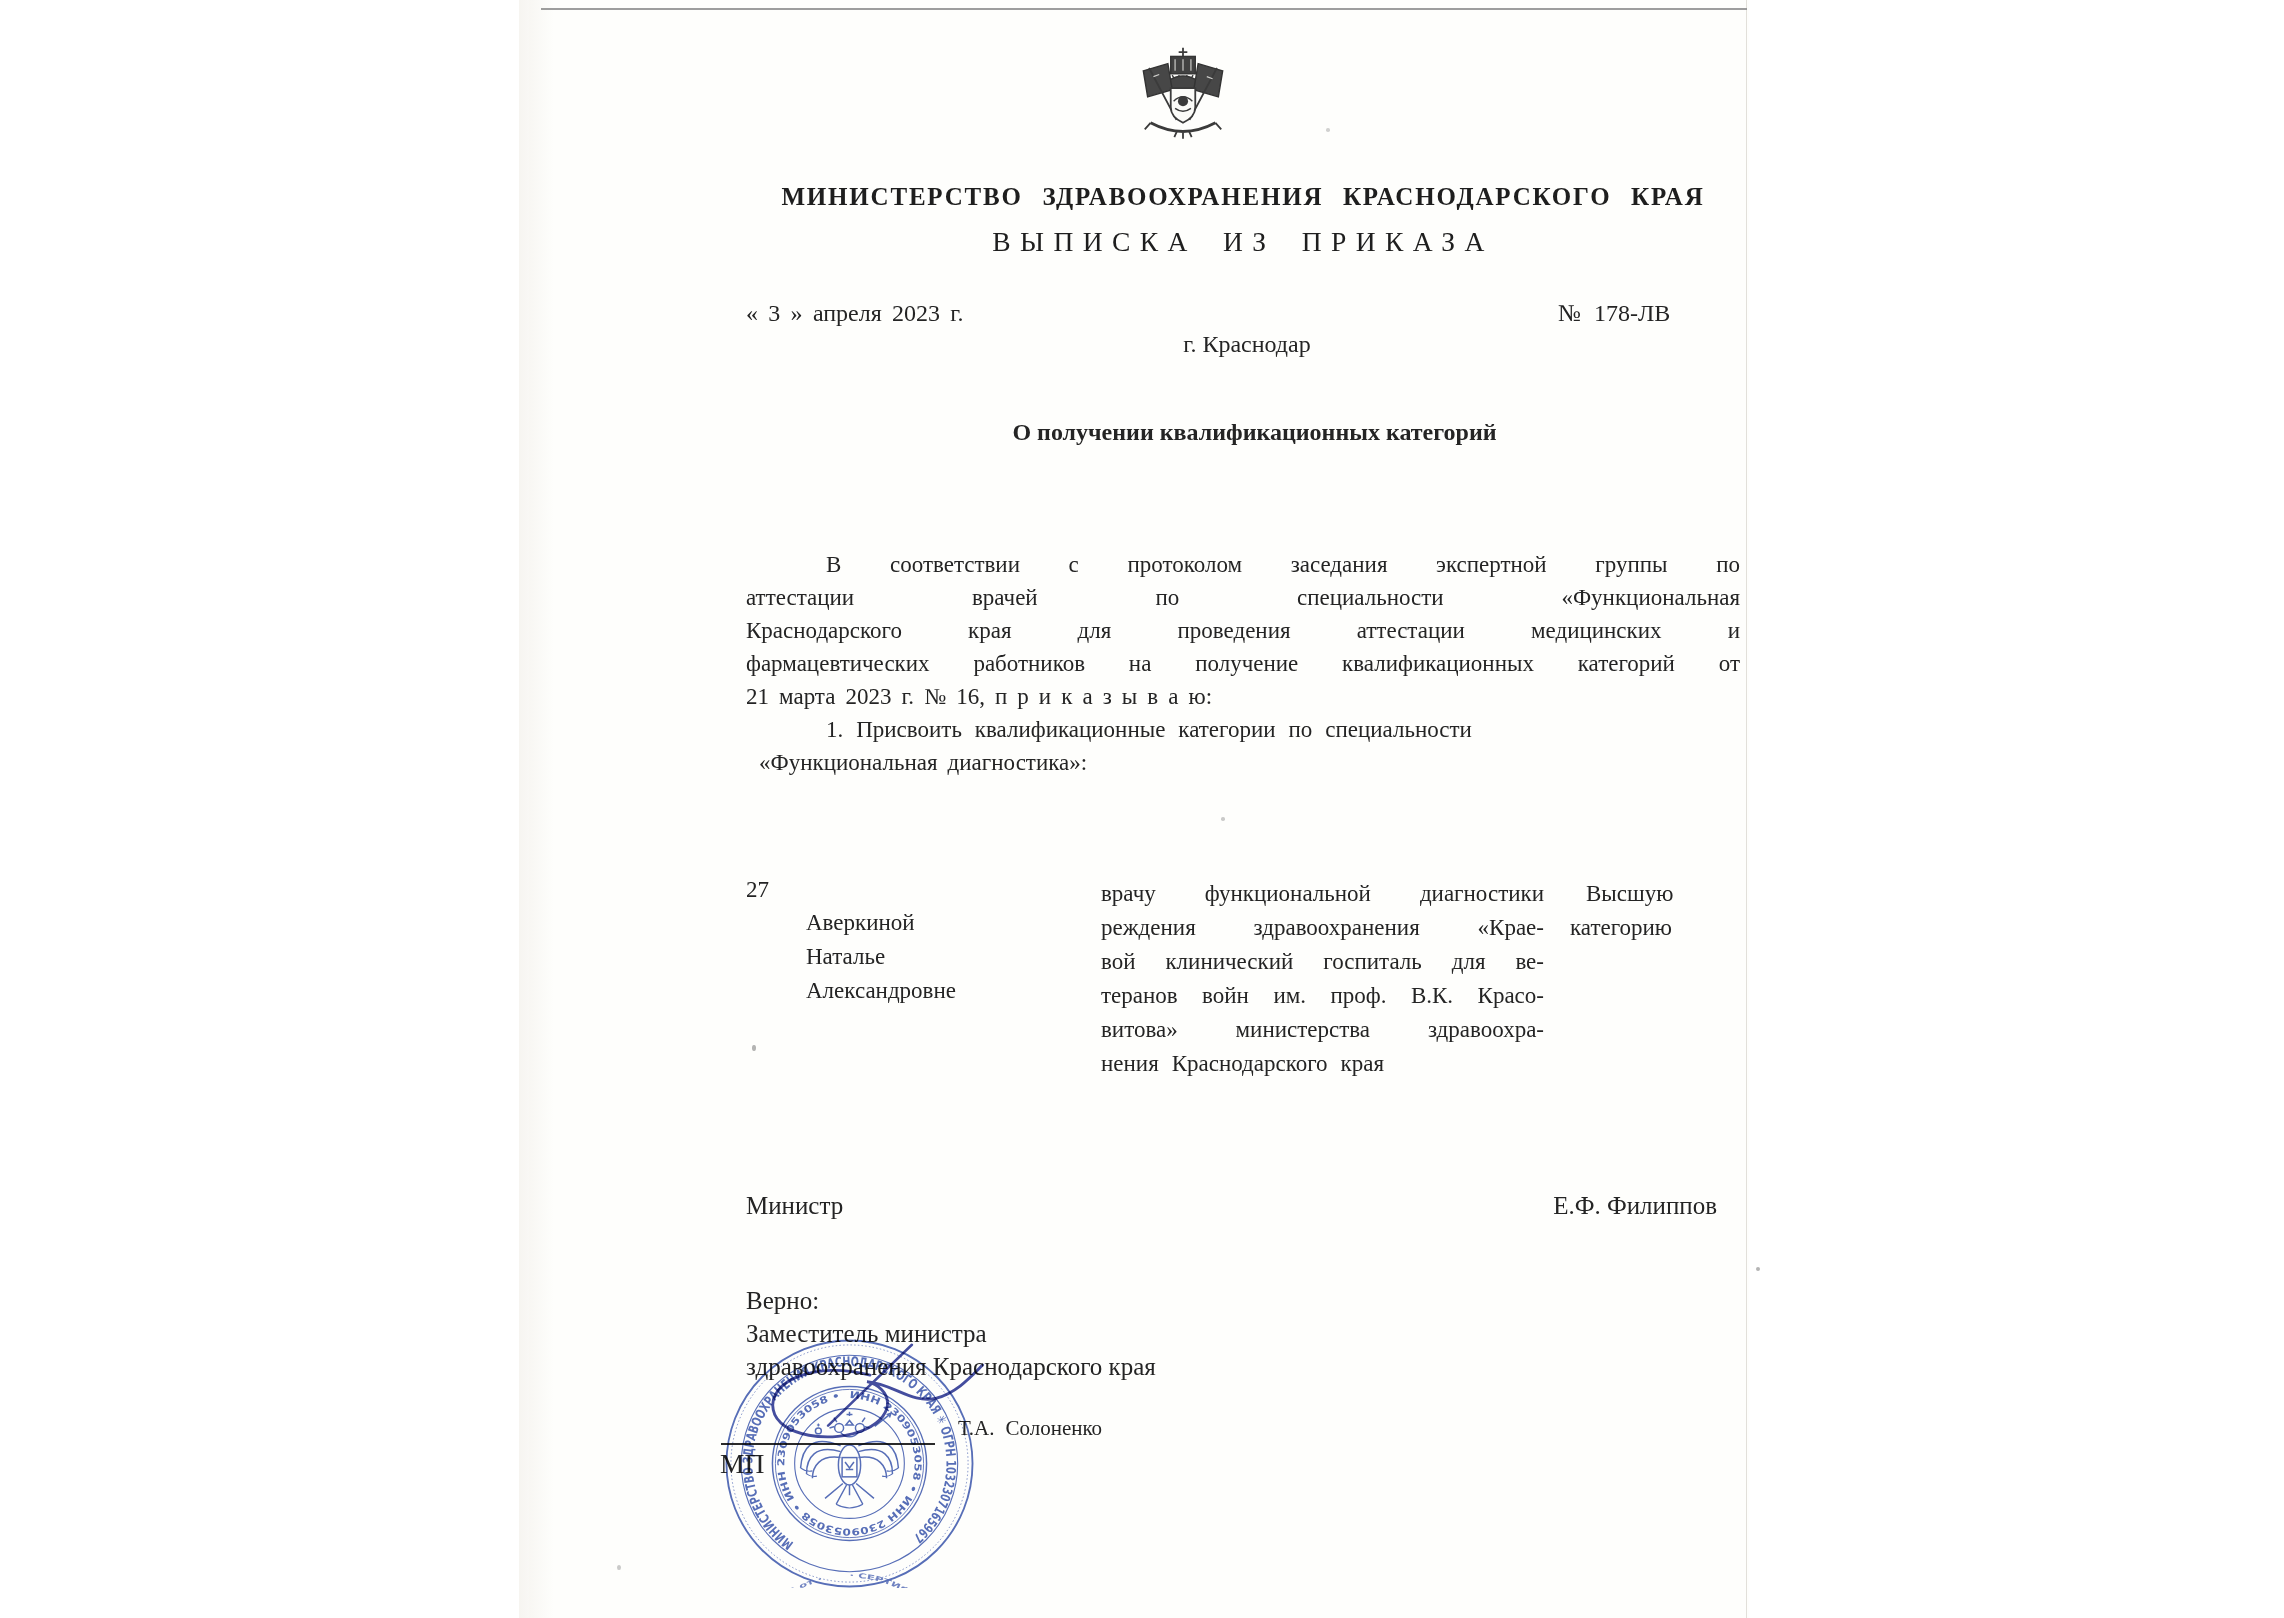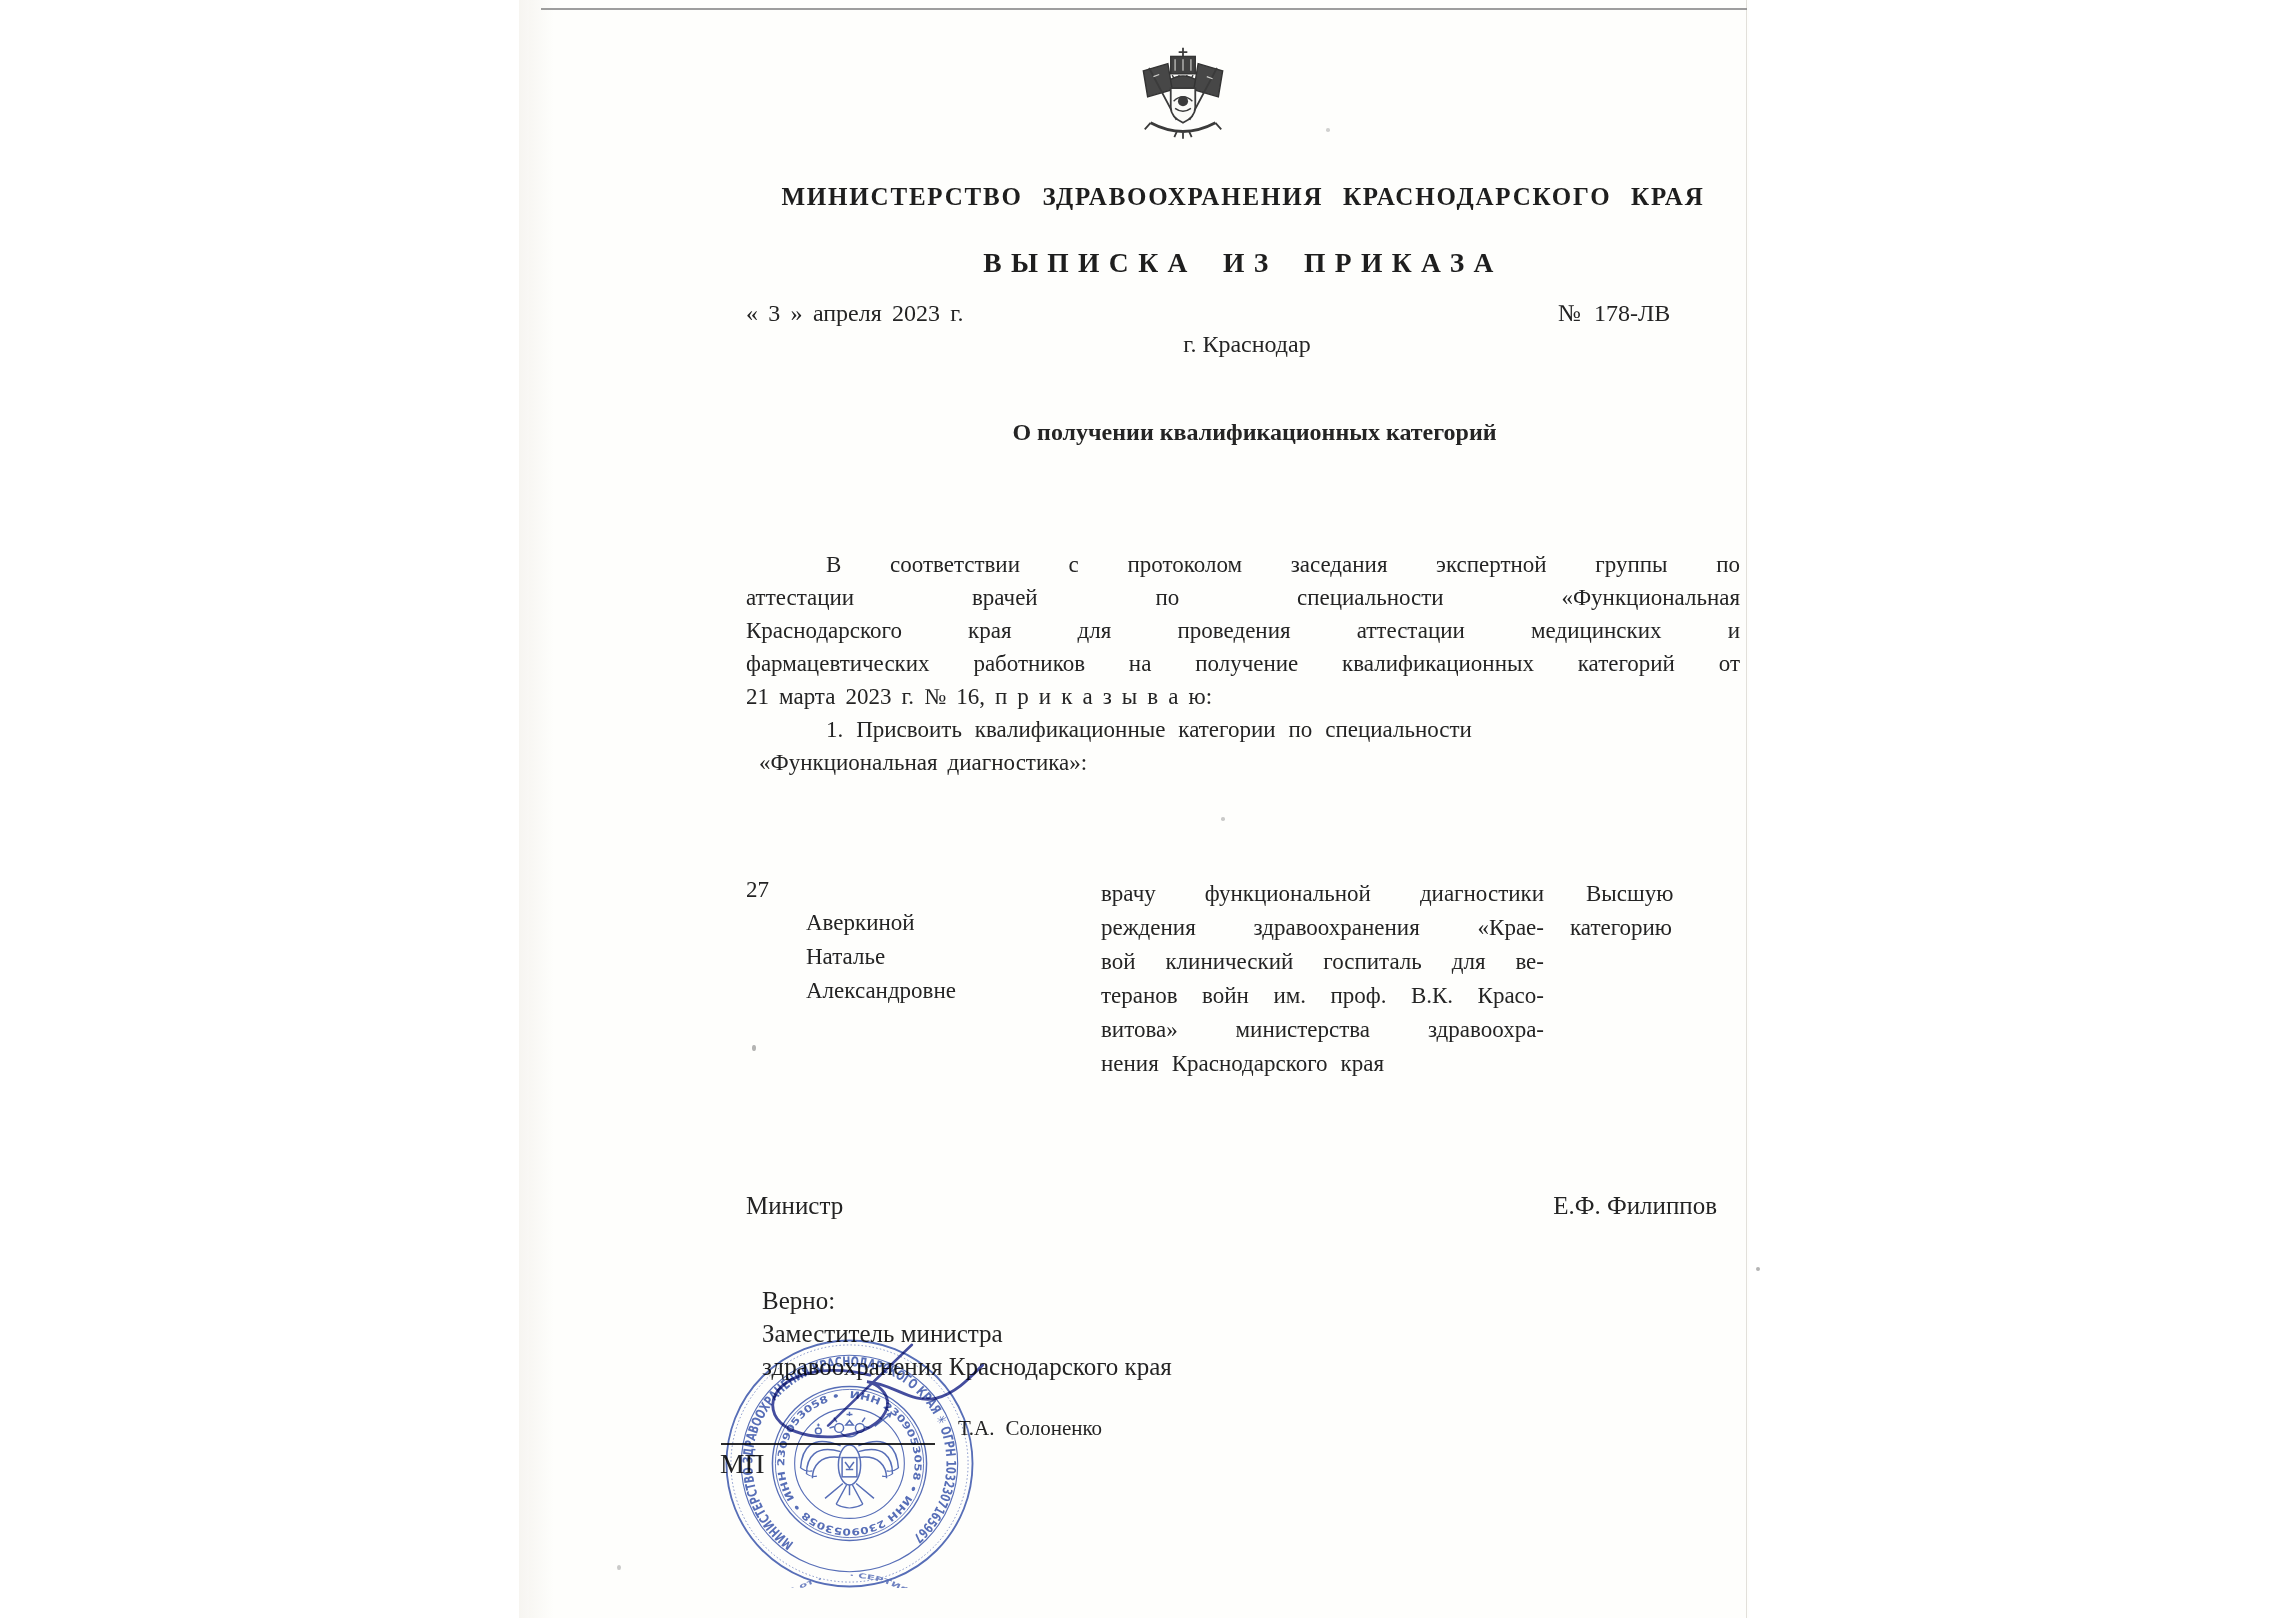--- a/index.html
+++ b/index.html
@@ -11,42 +11,42 @@
   .page{position:absolute;left:529px;top:0;width:1220px;height:1618px;background:#fefefc;}
   .page-left-band{position:absolute;left:519px;top:0;width:35px;height:1618px;
     background:linear-gradient(to right,#efece5,rgba(255,255,255,0));opacity:.55;}
   .page-right-edge{position:absolute;left:1746px;top:0;width:1.4px;height:1618px;background:#e2e0da;}
   .top-line{position:absolute;left:541px;top:8px;width:1206px;height:2.2px;background:#8c8c8c;opacity:.85;}
 
   .abs{position:absolute;}
   .center{text-align:center;}
   .ministry{left:746px;top:183px;width:994px;font-size:25px;font-weight:bold;
     letter-spacing:1.8px;word-spacing:11.6px;color:#1e1e1e;}
-  .doctype{left:746px;top:247px;width:994px;font-size:27.5px;font-weight:bold;
+  .doctype{left:746px;top:226px;width:994px;font-size:27.5px;font-weight:normal;
     letter-spacing:9.4px;word-spacing:10px;color:#1e1e1e;}
   .dateline{left:746px;top:300px;font-size:24px;word-spacing:4.3px;}
   .ordernum{left:1558px;top:300px;font-size:24px;word-spacing:7.2px;}
   .city{left:750px;top:331px;width:994px;font-size:24px;}
   .title-block{left:746px;top:416px;width:1017px;font-size:24px;font-weight:bold;line-height:32px;}
 
   .body-block{left:746px;top:548px;width:994px;font-size:23px;line-height:33px;}
   .jline{text-align:justify;text-align-last:justify;}
   .indent{text-indent:80px;}
   .ws6{word-spacing:4.3px;}
   .ws10{word-spacing:7.2px;}
   .pad18{padding-left:13px;}
 
   .tbl-num{left:746px;top:877px;font-size:23px;}
   .tbl-name{left:806px;top:877px;width:217px;font-size:23px;line-height:34px;margin-top:29px;}
   .tbl-pos{left:1101px;top:877px;width:443px;font-size:23px;line-height:34px;}
   .tbl-cat{left:1570px;top:877px;width:134px;font-size:23px;line-height:34px;}
   .cat-first{padding-left:16px;}
 
   .minister-row{left:746px;top:1192px;width:971px;font-size:25px;display:flex;justify-content:space-between;text-align:right;}
-  .verno-block{left:746px;top:1284px;font-size:25px;line-height:33px;margin-left:16px;}
+  .verno-block{left:746px;top:1284px;font-size:25px;line-height:33px;}
   .sig-line{left:721px;top:1443px;width:214px;height:2.2px;background:#2a2a2a;}
   .solonenko{left:958px;top:1416px;font-size:21px;word-spacing:5.8px;}
   .mp{left:720px;top:1448px;font-size:27.5px;}
 
   .stamp-svg{left:716px;top:1339px;mix-blend-mode:multiply;opacity:.93;}
   .sign-svg{left:725px;top:1326px;mix-blend-mode:multiply;opacity:.95;}
   .emblem-svg{left:1139px;top:46px;}
 
   .speck{position:absolute;border-radius:50%;background:#6a6a6a;opacity:.5;}
   .stamp-ring-text{font-family:"DejaVu Sans",sans-serif;font-weight:bold;}

